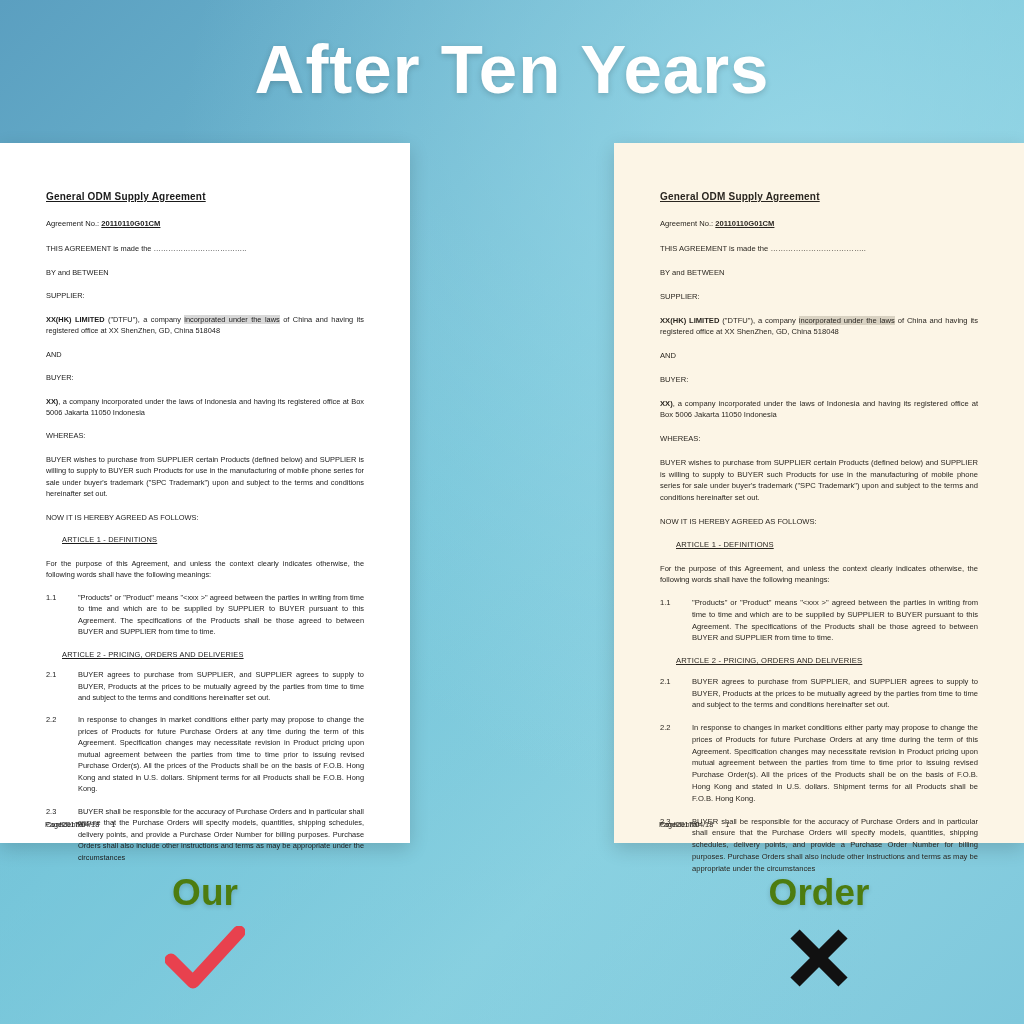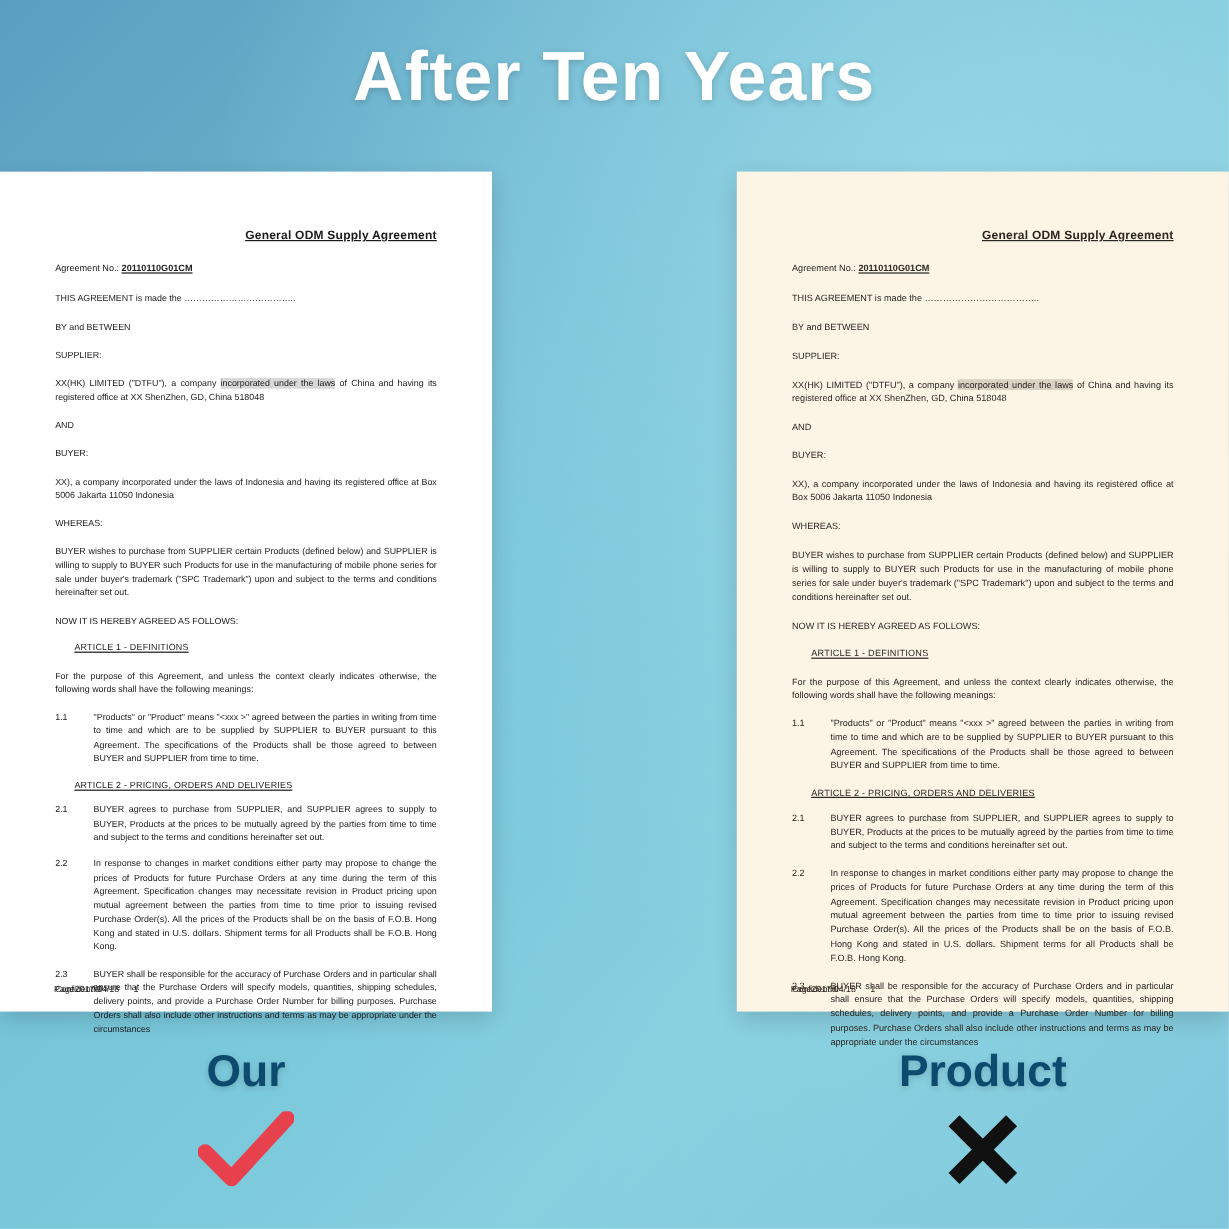--- a/index.html
+++ b/index.html
@@ -21,21 +21,21 @@
                 radial-gradient(ellipse at 12% 85%, rgba(120,200,220,0.55) 0%, rgba(120,200,220,0) 60%);
     pointer-events: none;
   }
   .headline {
     position: absolute;
     top: 30px;
     left: 0;
     width: 100%;
     text-align: center;
     color: #ffffff;
-    font-size: 58px;
+    font-size: 69px;
     font-weight: bold;
     letter-spacing: 1px;
     text-shadow: 0 2px 6px rgba(0,0,0,0.18);
   }
 
   .docs-row {
     position: absolute;
     top: 143px;
     left: 0;
     width: 100%;
@@ -55,37 +55,37 @@
   .doc-white { background: #ffffff; color: #1a1a1a; }
   .doc-yellow { background: #fcf5e6; color: #2a2620; }
 
   .doc-inner {
     font-size: 7.4px;
     line-height: 1.55;
   }
   .doc-yellow .doc-inner { font-size: 7.6px; }
 
   .doc-title {
-    text-align: right;
+    text-align: left;
     font-weight: bold;
     font-size: 10px;
     text-decoration: underline;
     margin-bottom: 13px;
     letter-spacing: 0.2px;
   }
   .doc-agrno {
     text-align: left;
     font-size: 7.6px;
     margin-bottom: 14px;
   }
   .doc-agrno .num { text-decoration: underline; font-weight: bold; }
 
   .p { margin: 12px 0 11px 0; text-align: justify; }
   .p.tight { margin-bottom: 6px; }
-  .b { font-weight: normal; }
+  .b { font-weight: bold; }
   .hl { background: #d8d8d8; }
   .doc-yellow .hl { background: #d9d2c2; }
   .heading {
     text-decoration: underline;
     margin: 0 0 9px 16px;
     letter-spacing: 0.2px;
   }
   .clause {
     display: flex;
     gap: 12px;
@@ -113,21 +113,21 @@
     width: 100%;
     display: flex;
     justify-content: center;
     gap: 204px;
   }
   .label-col {
     width: 490px;
     text-align: center;
   }
   .label-text {
-    color: #0c4a6e;
+    color: #4d7c0f;
     font-size: 37px;
     font-weight: bold;
     text-shadow: 0 2px 5px rgba(0,0,0,0.16);
   }
   .mark { margin-top: 8px; height: 72px; display: flex; align-items: center; justify-content: center; }
 </style>
 </head>
 <body>
 
 <div class="bg-overlay"></div>
@@ -250,20 +250,20 @@
 <div class="labels-row">
   <div class="label-col">
     <div class="label-text">Our</div>
     <div class="mark">
       <svg width="80" height="64" viewBox="0 0 80 64" aria-hidden="true">
         <path d="M6 34 L28 56 L74 6" fill="none" stroke="#e8414e" stroke-width="13" stroke-linecap="round" stroke-linejoin="round"></path>
       </svg>
     </div>
   </div>
   <div class="label-col">
-    <div class="label-text">Product</div>
+    <div class="label-text">Order</div>
     <div class="mark">
       <svg width="64" height="64" viewBox="0 0 64 64" aria-hidden="true">
         <path d="M8 8 L56 56 M56 8 L8 56" fill="none" stroke="#111111" stroke-width="13" stroke-linecap="butt"></path>
       </svg>
     </div>
   </div>
 </div>
 
 </body></html>

